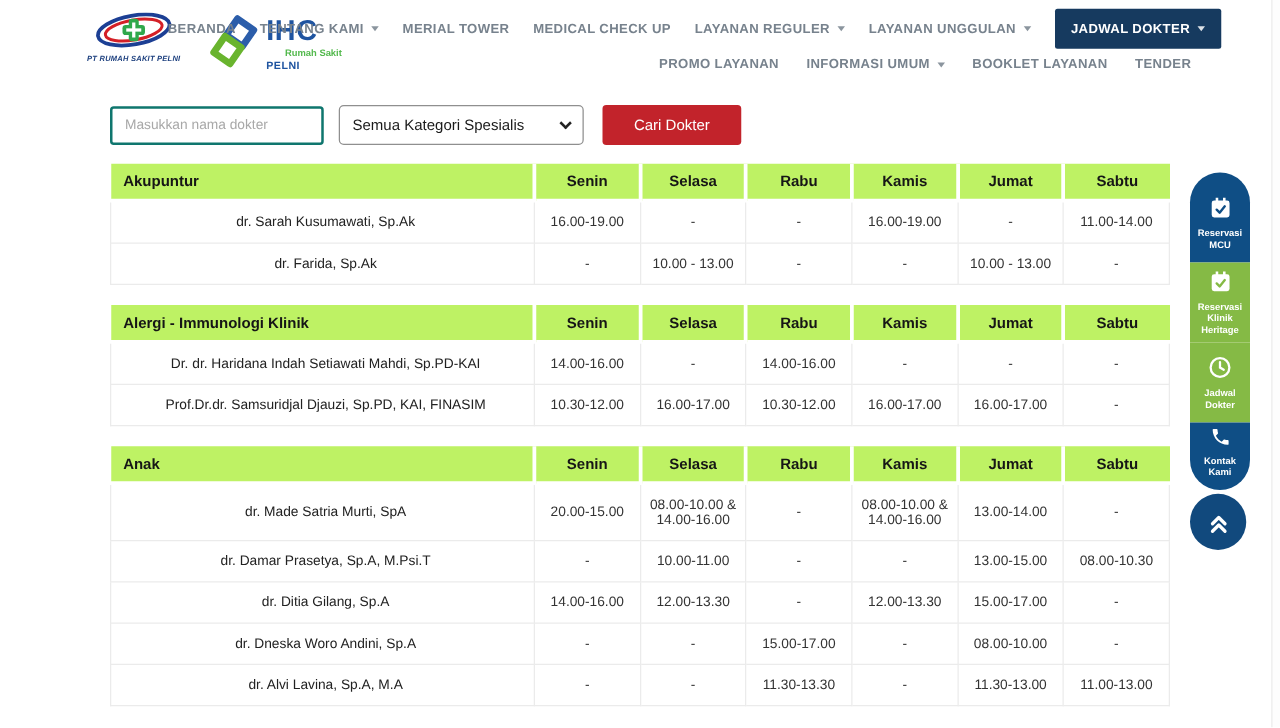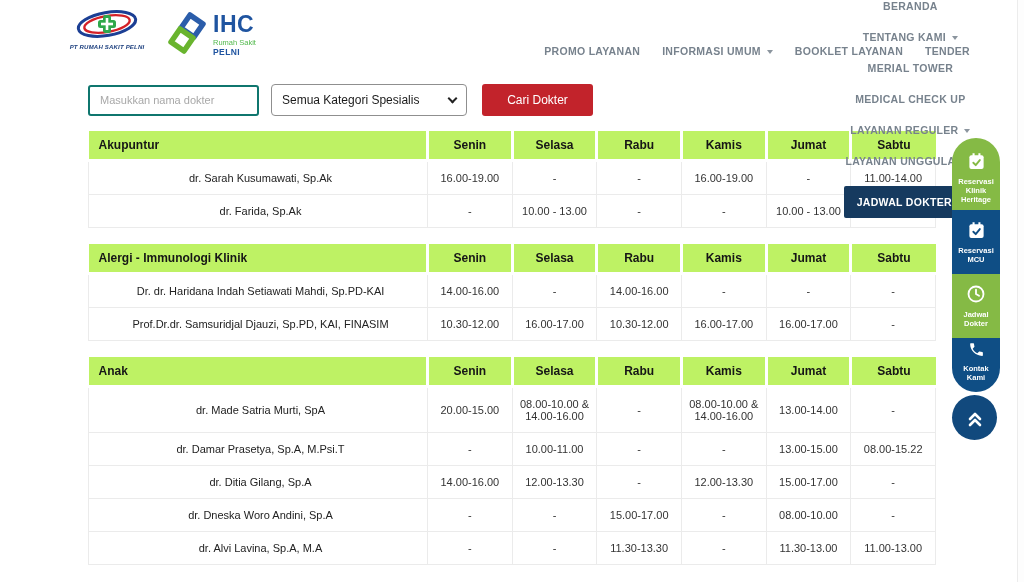--- a/index.html
+++ b/index.html
@@ -9,25 +9,25 @@
   .page { position:relative; width:1024px; height:582px; background:#fff; }
 
   
   .header { position:relative; height:68px; background:#fff; }
   .logos { position:absolute; left:60px; top:6px; display:flex; align-items:flex-start; gap:12px; }
   .pelni-logo { width:94px; text-align:center; padding-top:4px; }
   .pelni-caption { font-size:6px; font-weight:bold; font-style:italic; color:#1c3f7e; letter-spacing:.2px; margin-top:0; white-space:nowrap; }
   .ihc-logo { display:flex; align-items:flex-end; gap:5px; padding-top:3px; }
   .ihc-text { line-height:1; padding-top:4px; }
   .ihc-title { font-size:23px; font-weight:bold; color:#1f54a0; letter-spacing:.5px; }
-  .ihc-sub { font-size:7.5px; font-weight:normal; color:#53b94d; margin-top:3px; }
+  .ihc-sub { font-size:7.5px; font-weight:bold; color:#53b94d; margin-top:3px;margin-left:15px; }
   .ihc-org { font-size:8.5px; font-weight:bold; color:#1f54a0; margin-top:1px; letter-spacing:.4px; }
 
-  .nav1 { position:absolute; top:0; right:47px; height:45px; display:flex; align-items:center; gap:19px;flex-direction:column; }
-  .nav2 { position:absolute; top:45px; right:54px; display:flex; align-items:center; gap:22px; }
+  .nav1 { position:absolute; top:0; right:47px; height:45px; display:flex; align-items:center; gap:19px; }
+  .nav2 { position:absolute; top:45px; right:71px; display:flex; align-items:center; gap:22px; }
   .nav-item { font-size:10.5px; font-weight:600; letter-spacing:.3px; color:#77828d;
               text-decoration:none; display:flex; align-items:center; gap:6px;
               white-space:nowrap; cursor:pointer; }
   .caret { width:0; height:0; border-left:3.5px solid transparent; border-right:3.5px solid transparent;
            border-top:4.5px solid currentColor; display:inline-block; margin-top:1px; opacity:.85; }
   .nav-item.active { background:#163a5f; color:#fff; padding:10px 13px; border-radius:2px; }
 
   
   .search-row { margin:16px 0 15px 88px; display:flex; align-items:center; }
   .name-input { width:171px; height:31px; border:2px solid #0f766e; border-radius:3px;
@@ -276,21 +276,21 @@
             <td>13.00-14.00</td>
             <td>-</td>
           </tr>
           <tr>
             <td class="name">dr. Damar Prasetya, Sp.A, M.Psi.T</td>
             <td>-</td>
             <td>10.00-11.00</td>
             <td>-</td>
             <td>-</td>
             <td>13.00-15.00</td>
-            <td>08.00-15.22</td>
+            <td>08.00-10.30</td>
           </tr>
           <tr>
             <td class="name">dr. Ditia Gilang, Sp.A</td>
             <td>14.00-16.00</td>
             <td>12.00-13.30</td>
             <td>-</td>
             <td>12.00-13.30</td>
             <td>15.00-17.00</td>
             <td>-</td>
           </tr>
@@ -310,39 +310,39 @@
             <td>11.30-13.30</td>
             <td>-</td>
             <td>11.30-13.00</td>
             <td>11.00-13.00</td>
           </tr>
         </tbody>
       </table>
     </main>
 
   <aside class="quick">
+      <button class="qbtn blue">
+        <span class="qicon">
+          <svg width="19" height="19" viewBox="0 0 24 24">
+            <path fill="#fff" d="M7 1.5h2.6v4.5H7zM14.4 1.5H17v4.5h-2.6z"></path>
+            <rect x="3" y="4.2" width="18" height="17.3" rx="2.5" fill="#fff"></rect>
+            <path d="M8 13.6l3 3 5.2-6.4" stroke="#0f4e85" stroke-width="2.4" fill="none" stroke-linecap="round" stroke-linejoin="round"></path>
+          </svg>
+        </span>
+        <span class="qlabel">Reservasi MCU</span>
+      </button>
       <button class="qbtn green">
         <span class="qicon">
           <svg width="19" height="19" viewBox="0 0 24 24">
             <path fill="#fff" d="M7 1.5h2.6v4.5H7zM14.4 1.5H17v4.5h-2.6z"></path>
             <rect x="3" y="4.2" width="18" height="17.3" rx="2.5" fill="#fff"></rect>
             <path d="M8 13.6l3 3 5.2-6.4" stroke="#85ba45" stroke-width="2.4" fill="none" stroke-linecap="round" stroke-linejoin="round"></path>
           </svg>
         </span>
         <span class="qlabel">Reservasi Klinik Heritage</span>
-      </button>
-      <button class="qbtn blue">
-        <span class="qicon">
-          <svg width="19" height="19" viewBox="0 0 24 24">
-            <path fill="#fff" d="M7 1.5h2.6v4.5H7zM14.4 1.5H17v4.5h-2.6z"></path>
-            <rect x="3" y="4.2" width="18" height="17.3" rx="2.5" fill="#fff"></rect>
-            <path d="M8 13.6l3 3 5.2-6.4" stroke="#0f4e85" stroke-width="2.4" fill="none" stroke-linecap="round" stroke-linejoin="round"></path>
-          </svg>
-        </span>
-        <span class="qlabel">Reservasi MCU</span>
       </button>
       <button class="qbtn green">
         <span class="qicon">
           <svg width="20" height="20" viewBox="0 0 24 24">
             <circle cx="12" cy="12" r="9" stroke="#fff" stroke-width="2.2" fill="none"></circle>
             <path d="M12 6.8V12l3.6 2.1" stroke="#fff" stroke-width="2.2" fill="none" stroke-linecap="round"></path>
           </svg>
         </span>
         <span class="qlabel">Jadwal Dokter</span>
       </button>

